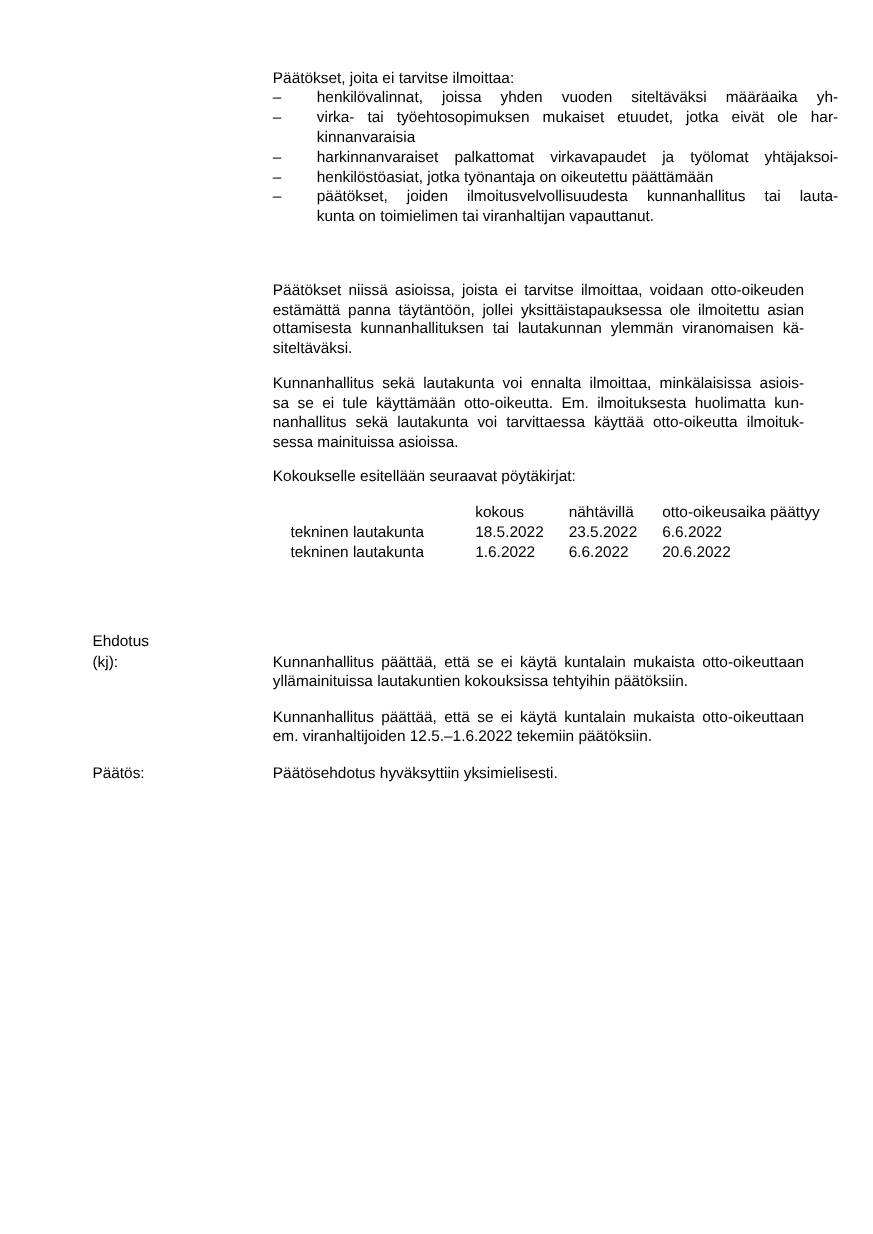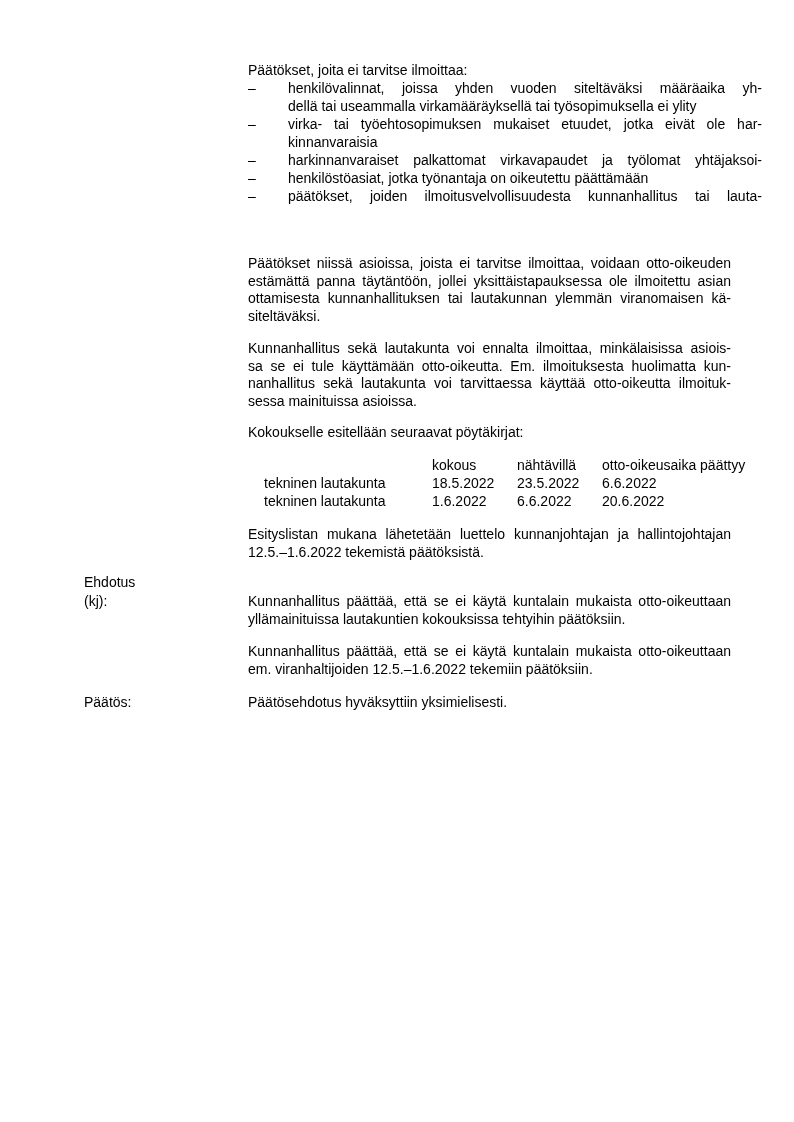--- a/index.html
+++ b/index.html
@@ -48,21 +48,20 @@
 
 <div class="page">
 
   <div id="intro-heading" class="abs content-x">Päätökset, joita ei tarvitse ilmoittaa:</div>
 
   <div id="bullet-list" class="abs bullets">
     <div class="bullet justify">
       <span class="dash">–</span>
       <div>
           <div class="line">henkilövalinnat, joissa yhden vuoden siteltäväksi määräaika yh-</div>
-          <div class="line last">dellä tai useammalla virkamääräyksellä tai työsopimuksella ei ylity</div>
         </div>
     </div>
     <div class="bullet justify">
       <span class="dash">–</span>
       <div>
           <div class="line">virka- tai työehtosopimuksen mukaiset etuudet, jotka eivät ole har-</div>
           <div class="line last">kinnanvaraisia</div>
         </div>
     </div>
     <div class="bullet justify">
@@ -74,20 +73,21 @@
     <div class="bullet justify">
       <span class="dash">–</span>
       <div>
           <div class="line last">henkilöstöasiat, jotka työnantaja on oikeutettu päättämään</div>
         </div>
     </div>
     <div class="bullet justify">
       <span class="dash">–</span>
       <div>
           <div class="line">päätökset, joiden ilmoitusvelvollisuudesta kunnanhallitus tai lauta-</div>
+          <div class="line last">kunta on toimielimen tai viranhaltijan vapauttanut.</div>
         </div>
     </div>
   </div>
 
   <div id="para-ennalta" class="abs content-x justify">
       <div class="line">Kunnanhallitus sekä lautakunta voi ennalta ilmoittaa, minkälaisissa asiois-</div>
       <div class="line">sa se ei tule käyttämään otto-oikeutta. Em. ilmoituksesta huolimatta kun-</div>
       <div class="line">nanhallitus sekä lautakunta voi tarvittaessa käyttää otto-oikeutta ilmoituk-</div>
       <div class="line last">sessa mainituissa asioissa.</div>
     </div>
@@ -109,24 +109,20 @@
     <div>tekninen lautakunta</div>
     <div>18.5.2022</div>
     <div>23.5.2022</div>
     <div>6.6.2022</div>
     <div>tekninen lautakunta</div>
     <div>1.6.2022</div>
     <div>6.6.2022</div>
     <div>20.6.2022</div>
   </div>
 
-  <div id="para-esityslista" class="abs content-x justify">
-      <div class="line">Esityslistan mukana lähetetään luettelo kunnanjohtajan ja hallintojohtajan</div>
-      <div class="line last">12.5.–1.6.2022 tekemistä päätöksistä.</div>
-    </div>
 
   <div id="label-ehdotus" class="abs">
       <div class="line">Ehdotus</div>
       <div class="line last">(kj):</div>
     </div>
 
   <div id="para-ehdotus1" class="abs content-x justify">
       <div class="line">Kunnanhallitus päättää, että se ei käytä kuntalain mukaista otto-oikeuttaan</div>
       <div class="line last">yllämainituissa lautakuntien kokouksissa tehtyihin päätöksiin.</div>
     </div>

